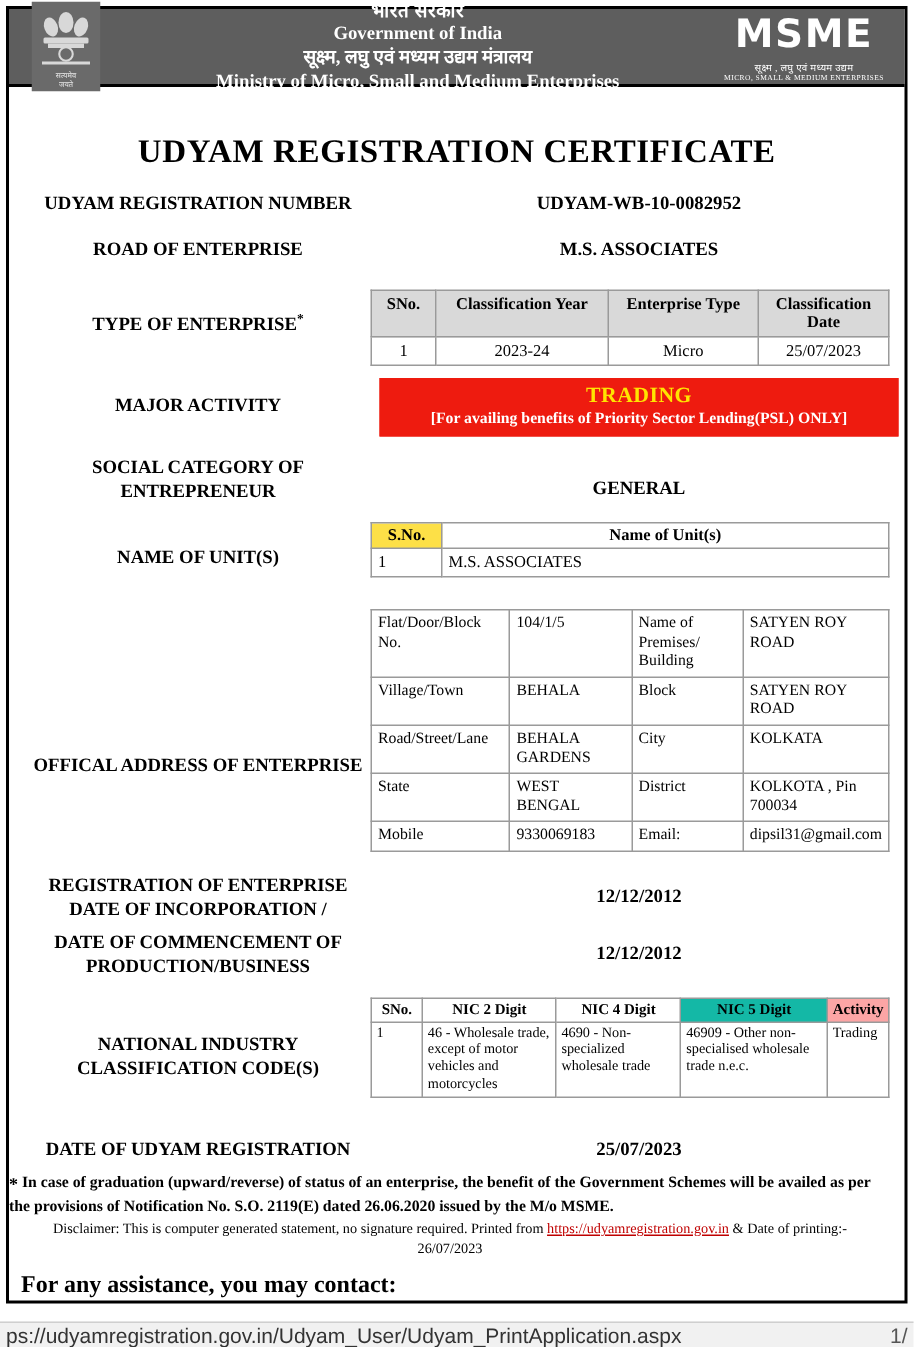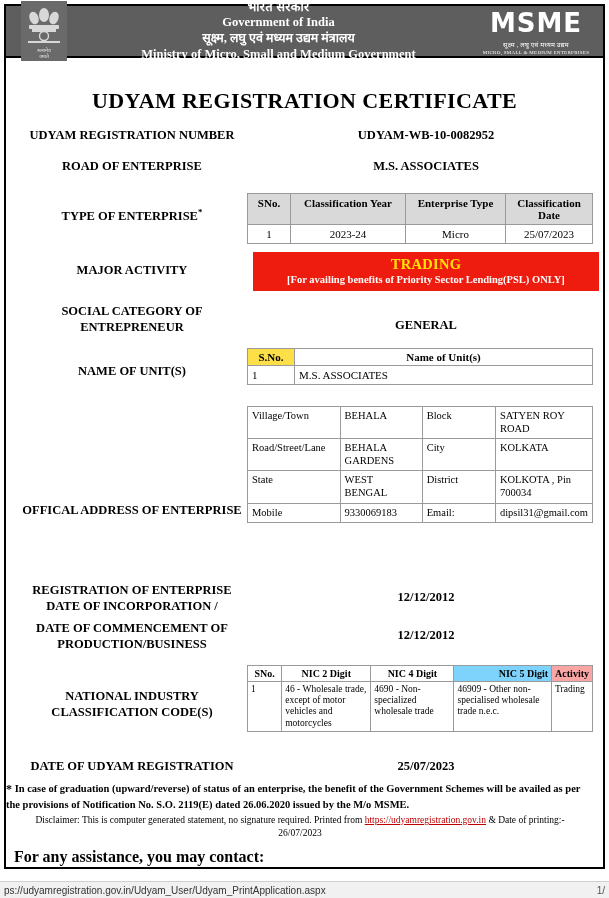--- a/index.html
+++ b/index.html
@@ -273,21 +273,21 @@
   
   .statusbar {
     position: absolute;
     left: 0;
     bottom: 0;
     width: 609px;
     height: 17px;
     background: #f1f1f1;
     border-top: 1px solid #cfcfcf;
     font-family: "Liberation Sans", sans-serif;
-    font-size: 10px;
+    font-size: 14px;
     color: #333;
     display: flex;
     align-items: center;
     justify-content: space-between;
     padding: 0 4px;
     box-sizing: border-box;
   }
   .statusbar .right { color: #555; }
   .sup { vertical-align: super; font-size: 9px; }
 </style>
@@ -312,21 +312,21 @@
           <rect x="7" y="40" width="32" height="2"></rect>
         </g>
         <text x="23" y="51" font-size="5" fill="#e6e6e6" text-anchor="middle" font-family="DejaVu Sans, sans-serif">सत्यमेव</text>
         <text x="23" y="57" font-size="5" fill="#e6e6e6" text-anchor="middle" font-family="DejaVu Sans, sans-serif">जयते</text>
       </svg>
     </div>
     <div class="header-center">
       <div class="hindi1">भारत सरकार</div>
       <div class="eng1">Government of India</div>
       <div class="hindi2">सूक्ष्म, लघु एवं मध्यम उद्यम मंत्रालय</div>
-      <div class="eng2">Ministry of Micro, Small and Medium Government</div>
+      <div class="eng2">Ministry of Micro, Small and Medium Enterprises</div>
     </div>
     <div class="msme-box">
       <div class="msme-logo">MSME</div>
       <div class="msme-sub1">सूक्ष्म , लघु एवं मध्यम उद्यम</div>
       <div class="msme-sub2">MICRO, SMALL &amp; MEDIUM ENTERPRISES</div>
     </div>
   </div>
 
   <div class="cert-title" style="left:6px; top:88px;">UDYAM REGISTRATION CERTIFICATE</div>
 
@@ -398,20 +398,26 @@
       </tr>
     </tbody>
   </table>
 
   <div class="row" style="left:6px; top:503px;">
     <div class="lbl">OFFICAL ADDRESS OF ENTERPRISE</div>
   </div>
   <table class="grid" id="addr-table">
     <tbody>
       <tr>
+        <td class="k">Flat/Door/Block No.</td>
+        <td class="v">104/1/5</td>
+        <td class="k2">Name of Premises/ Building</td>
+        <td class="v2">SATYEN ROY ROAD</td>
+      </tr>
+      <tr>
         <td class="k">Village/Town</td>
         <td class="v">BEHALA</td>
         <td class="k2">Block</td>
         <td class="v2">SATYEN ROY ROAD</td>
       </tr>
       <tr>
         <td class="k">Road/Street/Lane</td>
         <td class="v">BEHALA GARDENS</td>
         <td class="k2">City</td>
         <td class="v2">KOLKATA</td>
@@ -452,21 +458,21 @@
       <div>NATIONAL INDUSTRY</div>
       <div>CLASSIFICATION CODE(S)</div>
     </div>
   </div>
   <table class="grid" id="nic-table">
     <thead>
       <tr>
         <th style="width:28px; background:#fff;">SNo.</th>
         <th style="width:86px; background:#fff;">NIC 2 Digit</th>
         <th style="width:80px; background:#fff;">NIC 4 Digit</th>
-        <th style="width:96px; background:#7dd3fc;text-align:right;">NIC 5 Digit</th>
+        <th style="width:96px; background:#14b8a6;">NIC 5 Digit</th>
         <th style="background:#fca5a5;">Activity</th>
       </tr>
     </thead>
     <tbody>
       <tr>
         <td>1</td>
         <td>46 - Wholesale trade, except of motor vehicles and motorcycles</td>
         <td>4690 - Non-specialized wholesale trade</td>
         <td>46909 - Other non-specialised wholesale trade n.e.c.</td>
         <td>Trading</td>

